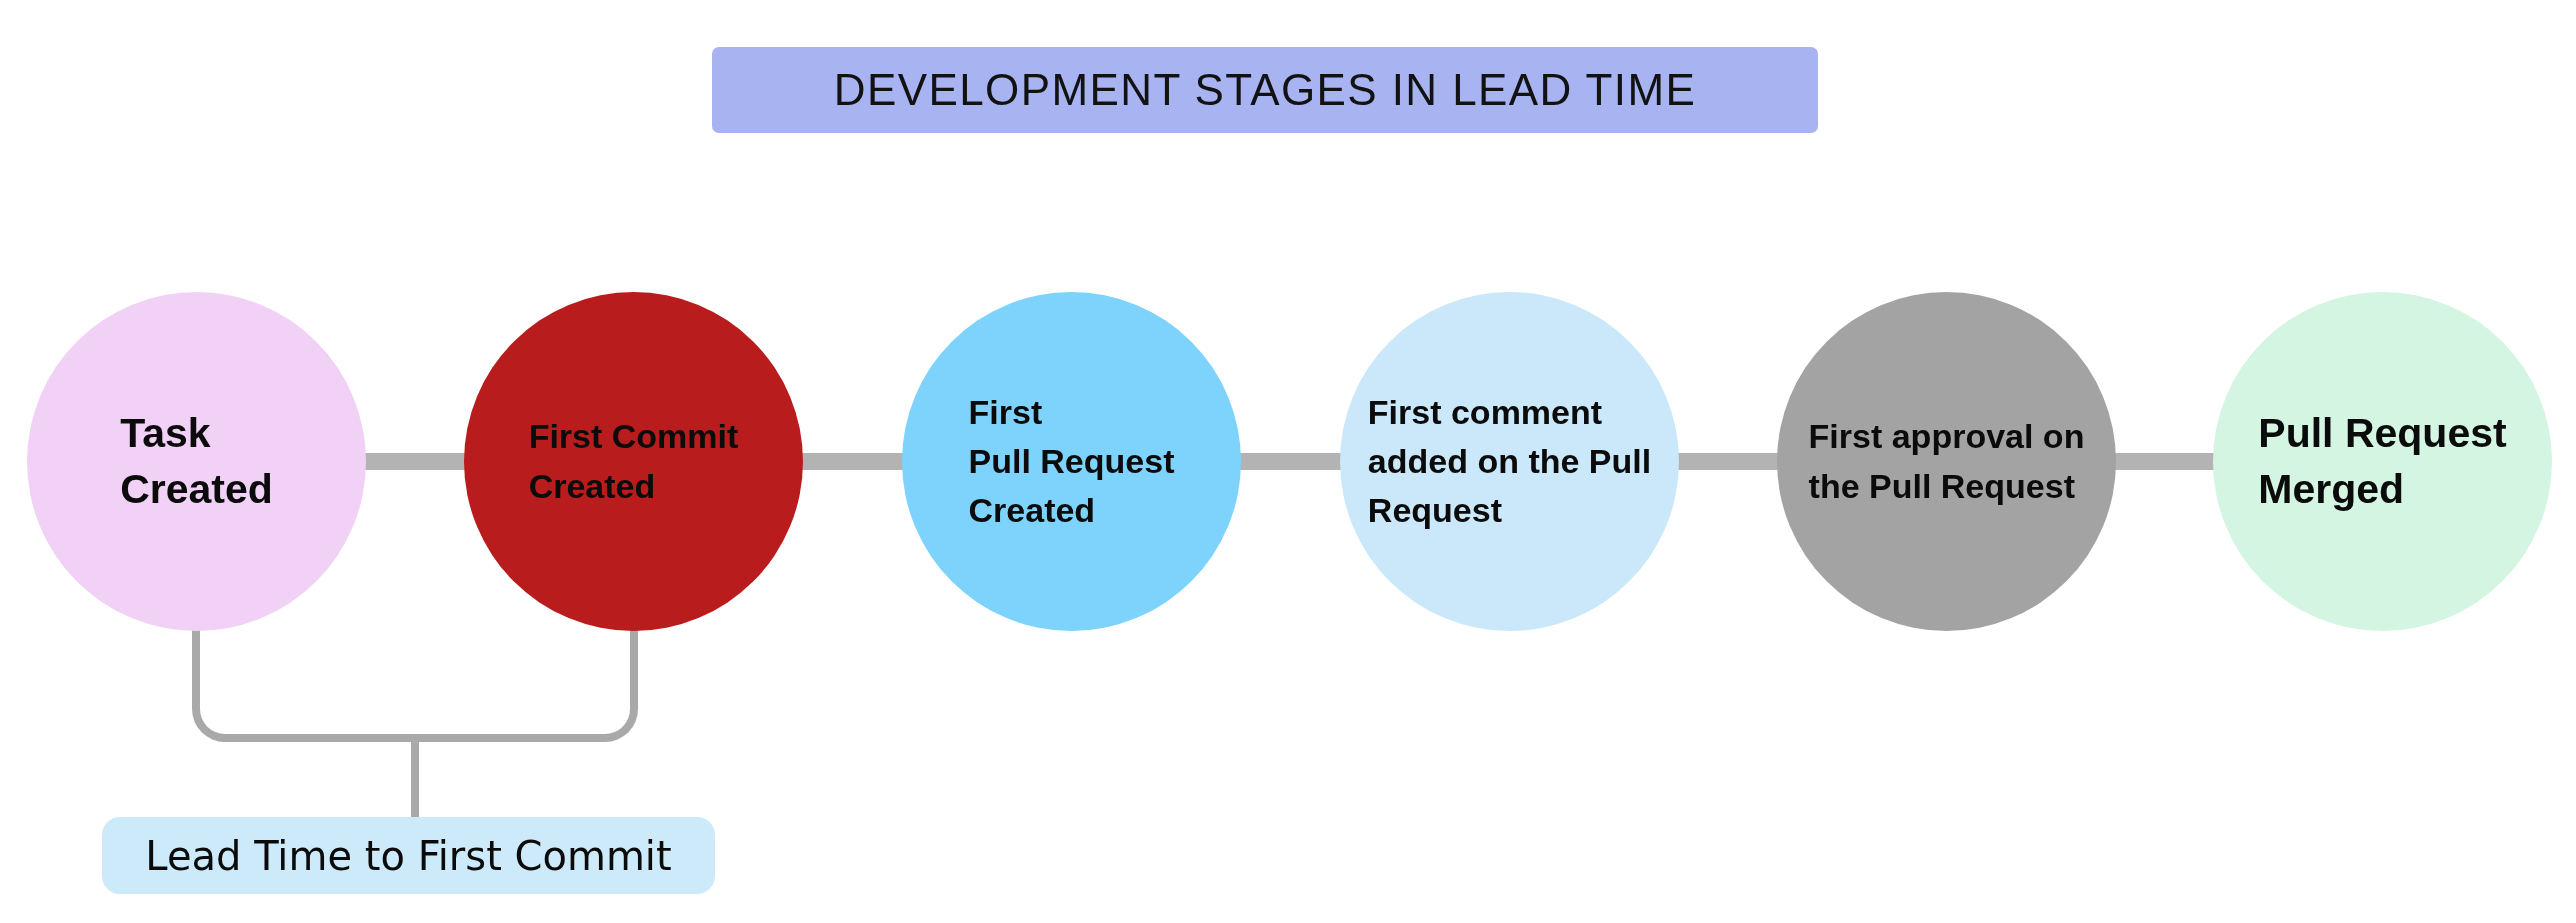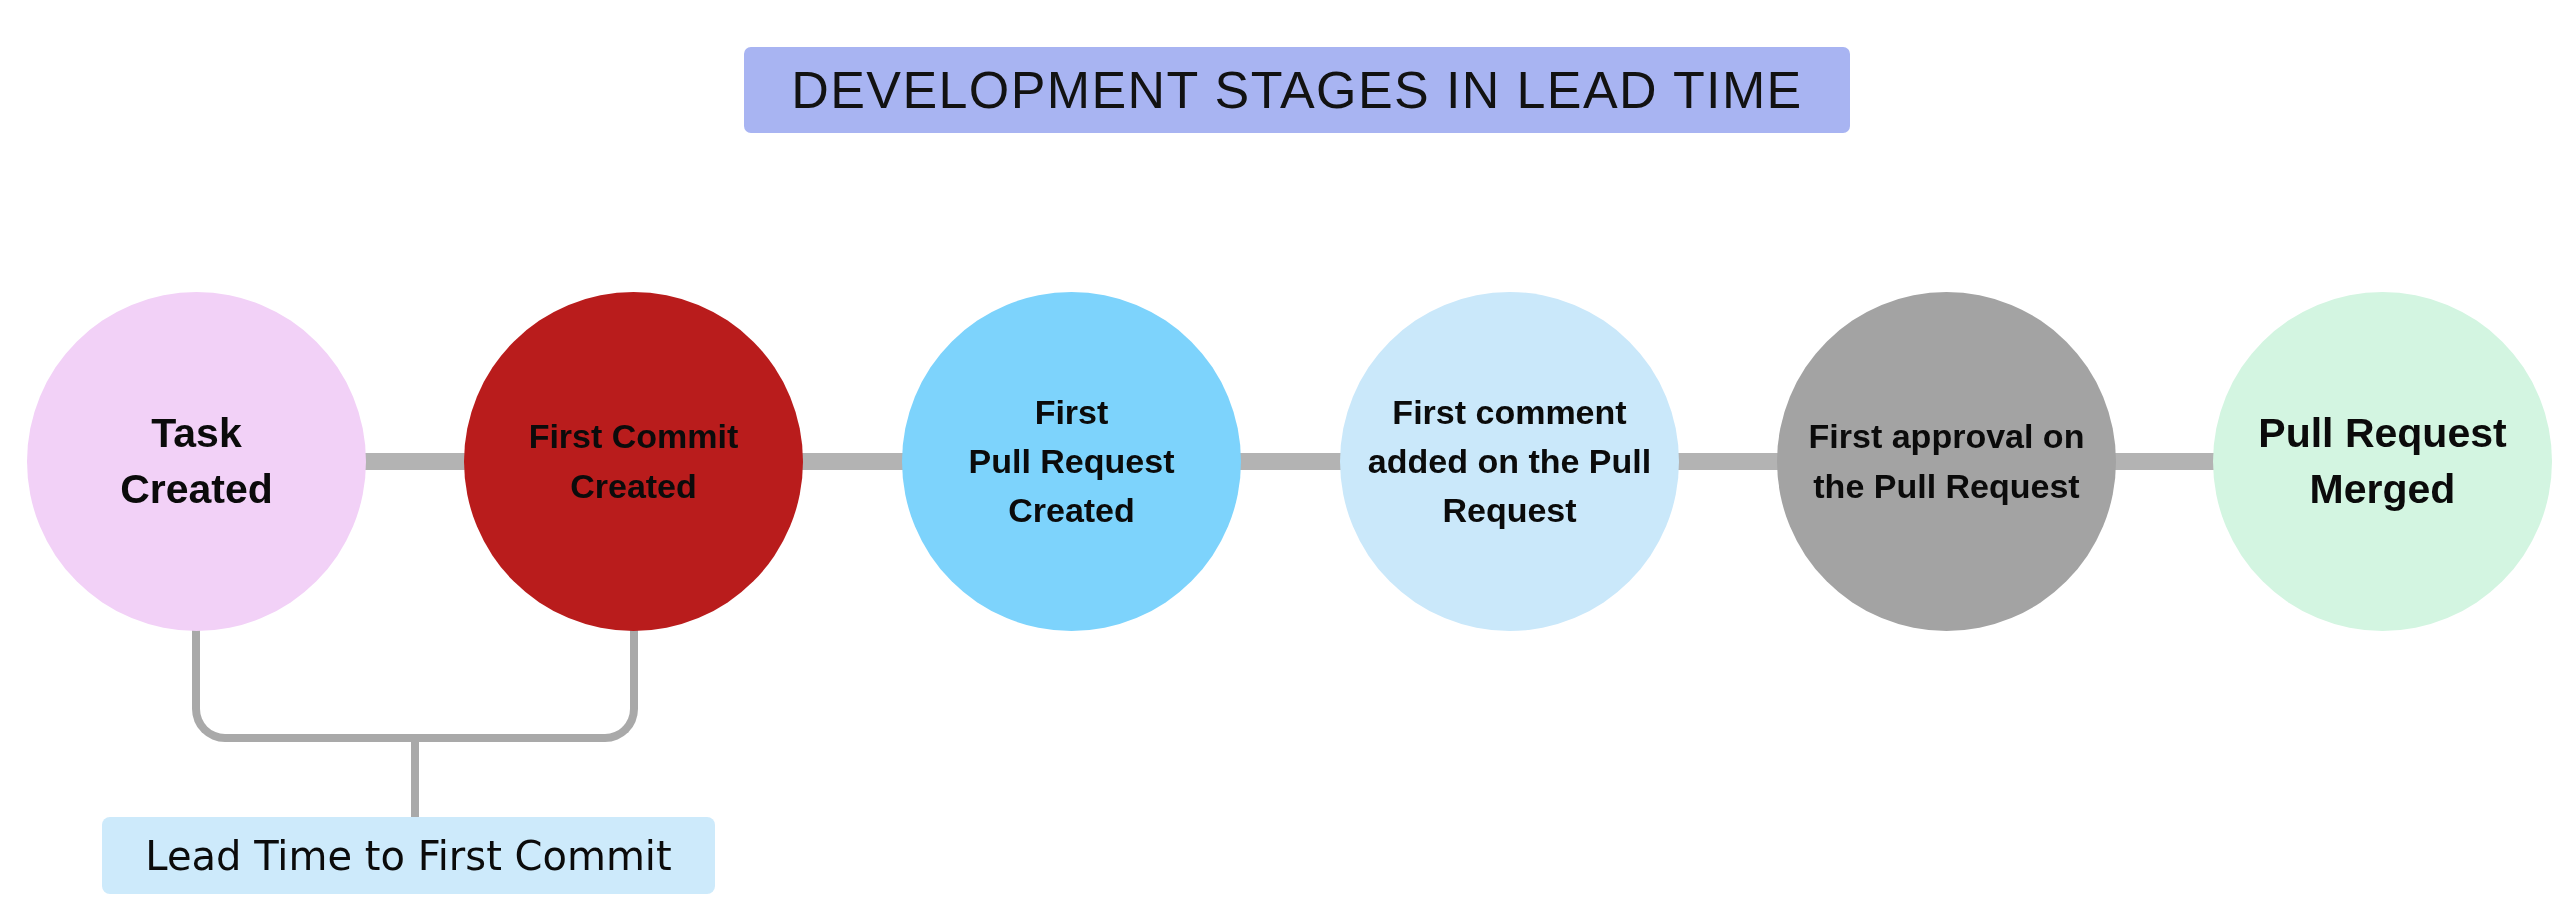--- a/index.html
+++ b/index.html
@@ -6,36 +6,36 @@
   body {
     width:2576px; height:923px;
     background:#ffffff;
     position:relative;
     font-family:"Liberation Sans", sans-serif;
     overflow:hidden;
   }
 
   
   .title-banner {
-    position:absolute; left:744px; top:47px;
+    position:absolute; left:712px; top:47px;
     width:1106px; height:86px;
     border-radius:6.9px;
     display:flex; align-items:center; justify-content:center;
-    font-size:52px; font-weight:400; letter-spacing:1.4px;
+    font-size:44px; font-weight:400; letter-spacing:1.4px;
     color:#121212;
     white-space:nowrap;
   }
 
   
   .stage {
     position:absolute; top:292px;
     width:339px; height:339px;
     border-radius:50%;
     display:flex; align-items:center; justify-content:center;
-    text-align:center;
+    text-align:left;
     z-index:2;
   }
   .stage-label {
     white-space:pre-line;
     font-weight:700;
     color:#0b0b0b;
     padding:0 13.7px;
   }
   .lbl-lg { font-size:41px; line-height:1.35; }
   .lbl-sm { font-size:34px; line-height:1.45; }
@@ -72,21 +72,21 @@
   .bracket-stem {
     position:absolute; left:411px; top:735px;
     width:8.2px; height:84px;
     z-index:1;
   }
 
   
   .lead-label {
     position:absolute; left:102px; top:817px;
     width:613px; height:77px;
-    border-radius:8px;
+    border-radius:18px;
     display:flex; align-items:center; justify-content:center;
     z-index:2;
   }
   .lead-label-text {
     font-family:cursive, "DejaVu Sans", sans-serif;
     font-size:40px; font-weight:400;
     color:#0b0b0b;
     white-space:nowrap;
   }
 </style>

